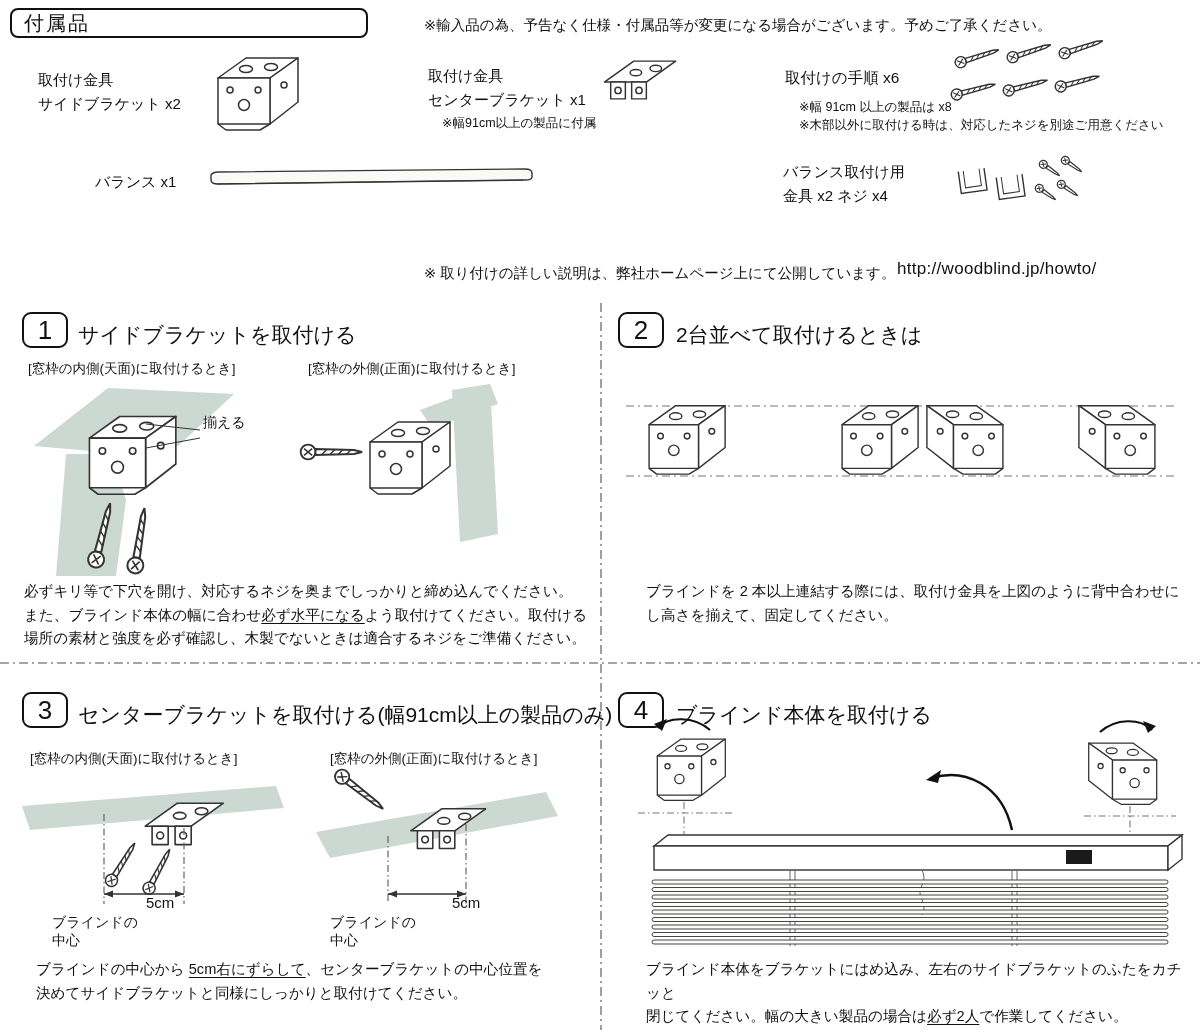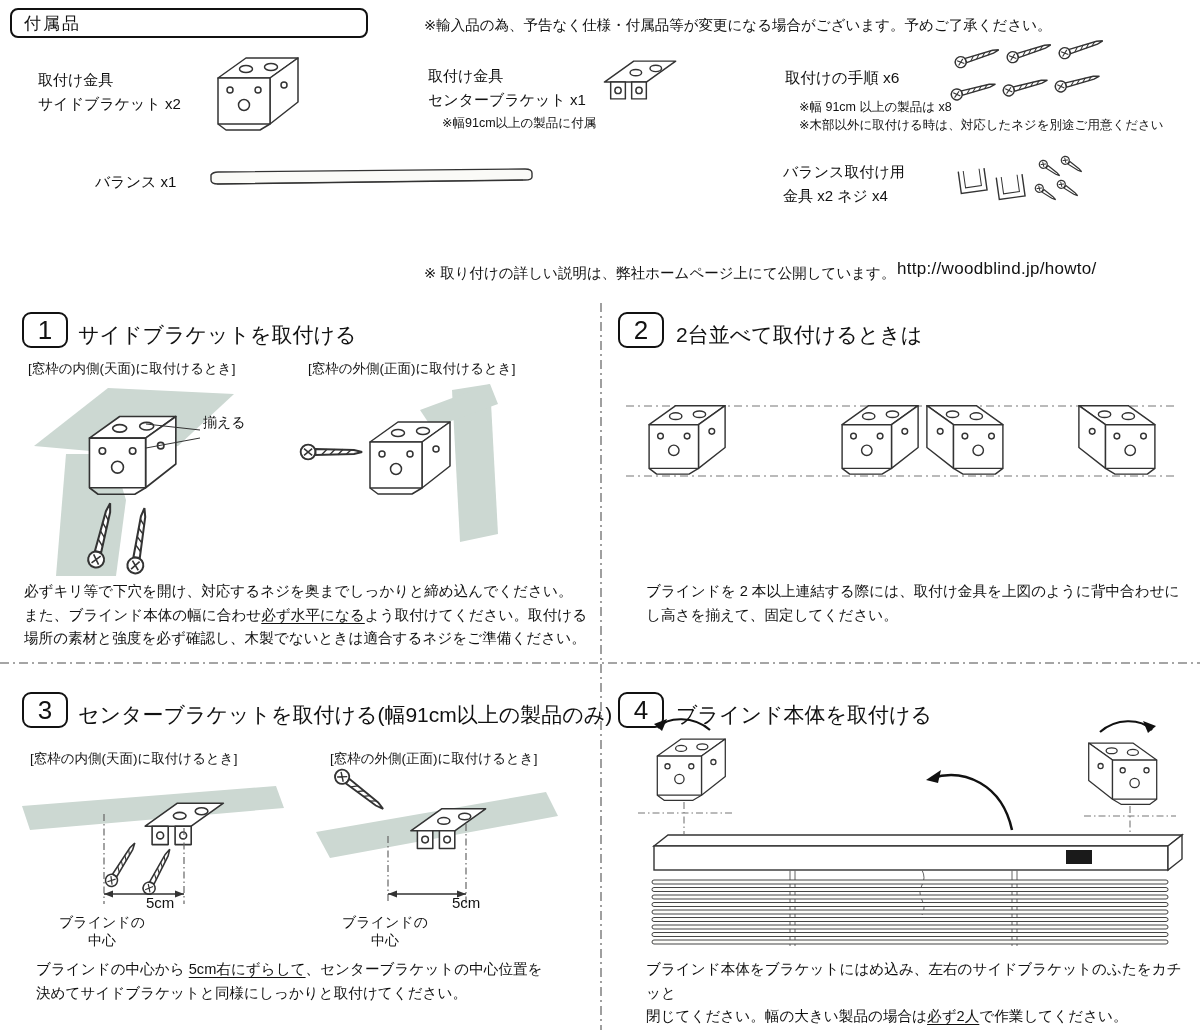--- a/index.html
+++ b/index.html
@@ -2,32 +2,32 @@
 <html style="--shade: #ccd8d2;"><head>
 <meta charset="utf-8">
 <style>
   *{margin:0;padding:0;box-sizing:border-box}
   :root{--shade:#ccd8d2;--line:#1a1a1a}
   body{background:#fff}
   .page{position:relative;width:1200px;height:1030px;background:#fff;color:#111;
         font-family:"Liberation Sans","DejaVu Sans",sans-serif;overflow:hidden}
   .abs{position:absolute}
   .hdr-box{position:absolute;border:2.5px solid #111;border-radius:8px;height:30px;width:358px;
-           display:flex;align-items:center;padding-left:12px;font-size:17px;letter-spacing:2px;background:#fff}
+           display:flex;align-items:center;padding-left:12px;font-size:20px;letter-spacing:2px;background:#fff}
   .note{position:absolute;font-size:14.5px;line-height:1.45;white-space:pre-line}
   .small-note{position:absolute;font-size:12.5px;line-height:1.5;white-space:pre-line}
   .label{position:absolute;font-size:15px;line-height:1.6;white-space:pre-line}
   .num-box{position:absolute;width:46px;height:36px;border:2.5px solid #111;border-radius:9px;
            display:flex;align-items:center;justify-content:center;font-size:26px;background:#fff}
   .step-title{position:absolute;font-size:21px;white-space:nowrap}
   .caption{position:absolute;font-size:13.5px;white-space:nowrap}
   .body-text{position:absolute;font-size:14.6px;line-height:1.62;white-space:pre-line}
   .body-text .u{text-decoration:underline;text-underline-offset:3px}
   .anno{position:absolute;font-size:14px;white-space:pre-line}
-  .anno-c{text-align:center}
+  .anno-c{}
   .url{position:absolute;font-size:17px;letter-spacing:.3px}
   svg{display:block;overflow:visible}
 </style>
 </head>
 <body>
 
 <div class="page">
 
   <svg style="position:absolute;width:0;height:0" aria-hidden="true">
     <defs>

